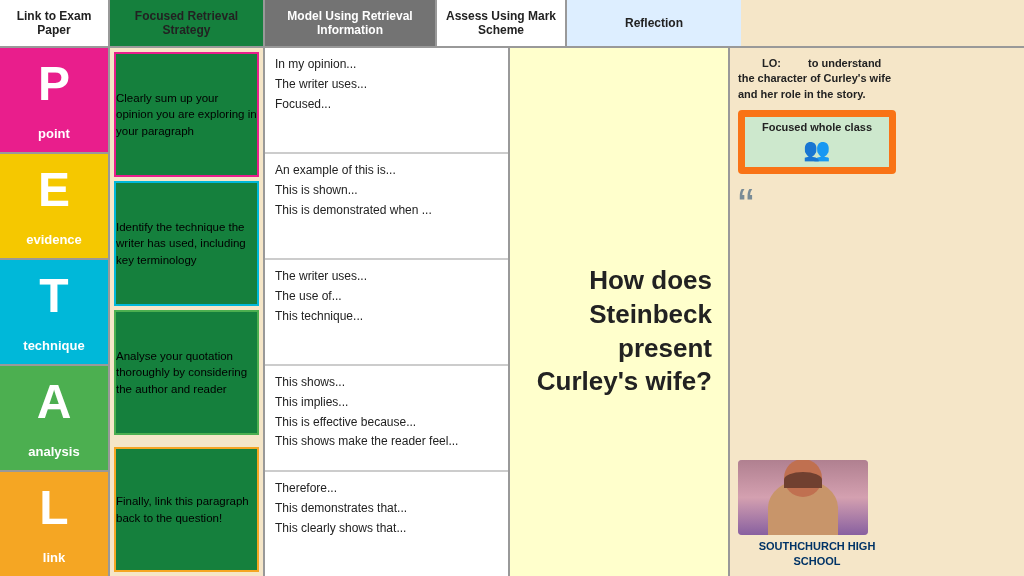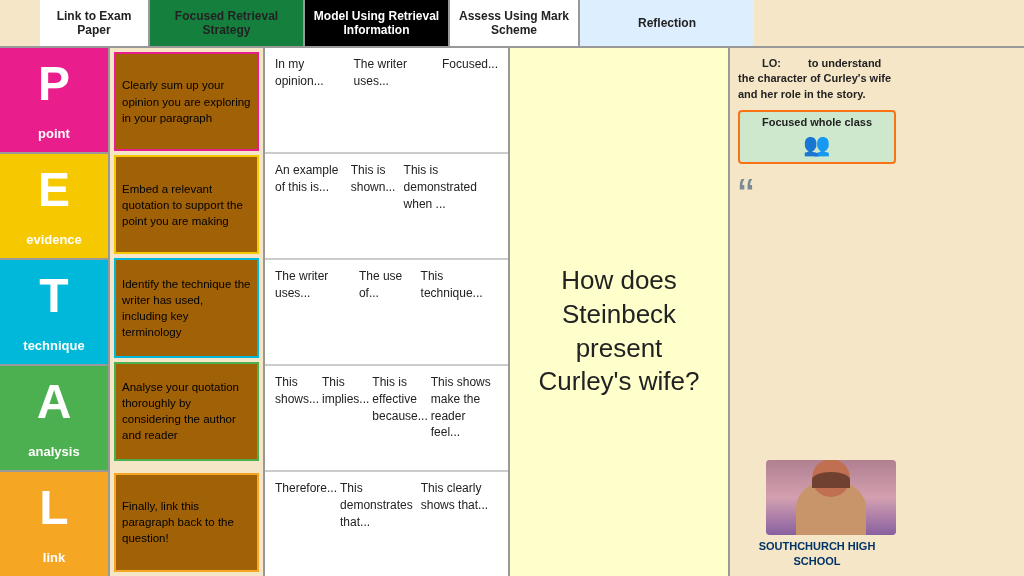--- a/index.html
+++ b/index.html
@@ -9,37 +9,36 @@
       height: 576px;
       overflow: hidden;
       background: #f5e6c8;
     }
 
     
     .header {
       display: flex;
       height: 48px;
       border-bottom: 2px solid #999;
-      padding-left: 40px;
     }
     .header-cell {
       display: flex;
       align-items: center;
       justify-content: center;
       text-align: center;
       font-size: 12px;
       font-weight: bold;
       border-right: 2px solid #999;
       padding: 4px 6px;
       line-height: 1.2;
     }
     .header-cell:last-child { border-right: none; }
     .hc-link { width: 110px; background: #fff; color: #222; }
     .hc-focused { width: 155px; background: #15803d; color: #222; }
-    .hc-model { width: 145px; background: #000000; color: #fff; }
+    .hc-model { width: 172px; background: #737373; color: #fff; }
     .hc-assess { width: 130px; background: #fff; color: #222; }
     .hc-independent { width: 140px; background: #fff; color: #222; }
     .hc-reflection { width: 174px; background: #ddeeff; color: #222; border-right: none; }
 
     
     .main {
       display: flex;
       height: 528px;
     }
 
@@ -84,22 +83,22 @@
       background: #f5e6c8;
       border-right: 2px solid #999;
       display: flex;
       flex-direction: column;
       padding: 4px;
       gap: 4px;
     }
     .desc-block {
       flex: 1;
       border: 2px solid #e91e8c;
-      background: #a16207;
-      padding: 6px;
+      background: #15803d;
+      padding: 0;
       font-size: 11.5px;
       line-height: 1.4;
       display: flex;
       align-items: center;
     }
     .desc-block.yellow-border { border-color: #f5c800; }
     .desc-block.cyan-border { border-color: #00b8d9; }
     .desc-block.green-border { border-color: #4caf50; }
     .desc-block.orange-border { border-color: #f5a623; margin-top: 8px; }
 
@@ -109,22 +108,21 @@
       background: #fff;
       border-right: 2px solid #999;
       display: flex;
       flex-direction: column;
     }
     .phrase-block {
       flex: 1;
       border-bottom: 2px solid #ccc;
       padding: 8px 10px;
       display: flex;
-      flex-direction: row;
-      justify-content: center;
+      flex-direction: column;
       gap: 3px;
     }
     .phrase-block:last-child { border-bottom: none; }
     .phrase-item {
       font-size: 12px;
       color: #222;
       line-height: 1.4;
     }
 
     
@@ -132,23 +130,23 @@
       width: 220px;
       background: #ffffcc;
       border-right: 2px solid #999;
       display: flex;
       align-items: center;
       justify-content: center;
       padding: 16px;
     }
     .question-text {
       font-size: 26px;
-      font-weight: normal;
+      font-weight: bold;
       color: #222;
-      text-align: center;
+      text-align: right;
       line-height: 1.3;
       margin-top: 39px;
     }
 
     
     .reflection-col {
       width: 174px;
       background: #f5e6c8;
       display: flex;
       flex-direction: column;
@@ -156,39 +154,39 @@
       gap: 8px;
     }
     .lo-text {
       font-size: 11px;
       line-height: 1.4;
       color: #222;
     }
     .lo-text span { font-weight: bold; padding-left: 24px; }
     .focused-box {
       background: #cde8cd;
-      border: 2px solid #f97316;
+      border: 7px solid #f97316;
       border-radius: 4px;
       padding: 4px;
       text-align: center;
     }
     .focused-label {
       font-size: 11px;
       font-weight: bold;
       color: #222;
       margin-bottom: 4px;
     }
     .people-icon {
       font-size: 22px;
       color: #555;
     }
     .school-section {
       display: flex;
       flex-direction: column;
-      align-items: flex-end;
+      align-items: flex-start;
       gap: 4px;
       margin-top: auto;
     }
     .school-photo {
       width: 130px;
       height: 75px;
       background: #c8a0c0;
       border-radius: 4px;
       display: flex;
       align-items: center;
@@ -253,23 +251,20 @@
     </div>
     <div class="letter-block lb-orange">
       <span class="letter-big">L</span>
       <span class="letter-label">link</span>
     </div>
   </div>
 
   <div class="desc-col">
     <div class="desc-block">
       <span>Clearly sum up your opinion you are exploring in your paragraph</span>
-    </div>
-    <div class="desc-block yellow-border">
-      <span>Embed a relevant quotation to support the point you are making</span>
     </div>
     <div class="desc-block cyan-border">
       <span>Identify the technique the writer has used, including key terminology</span>
     </div>
     <div class="desc-block green-border">
       <span>Analyse your quotation thoroughly by considering the author and reader</span>
     </div>
     <div class="desc-block orange-border">
       <span>Finally, link this paragraph back to the question!</span>
     </div>

